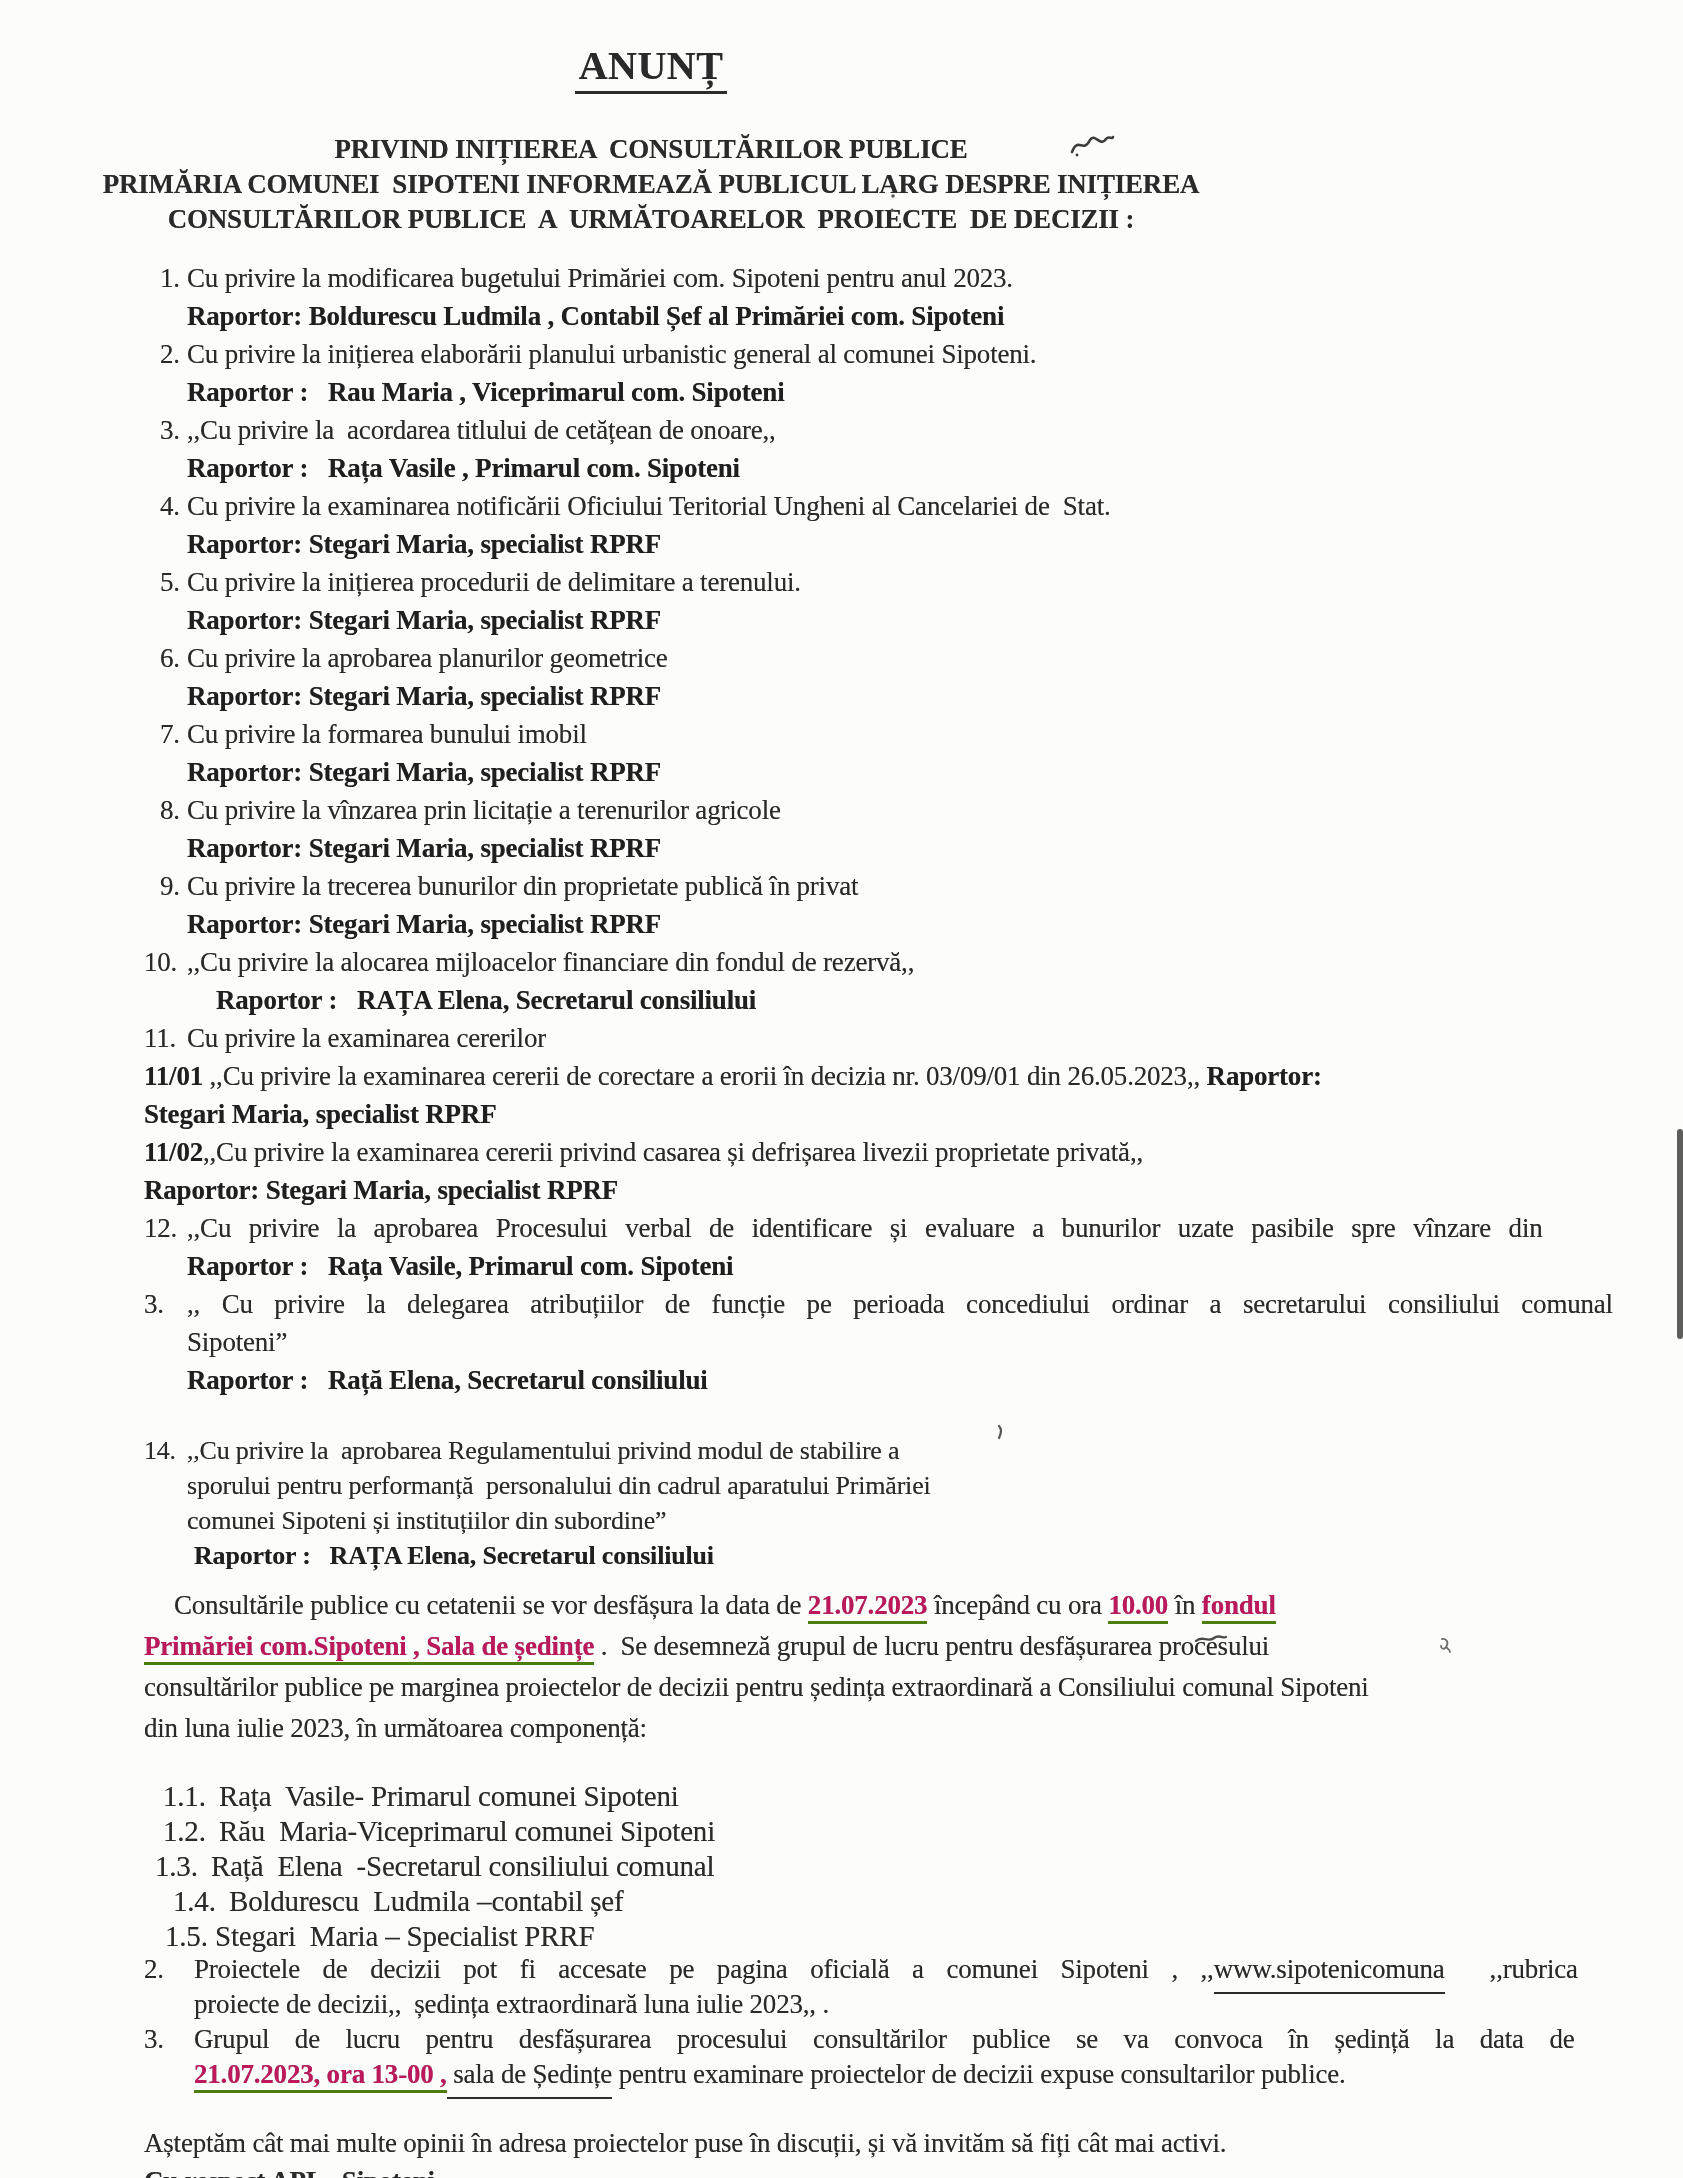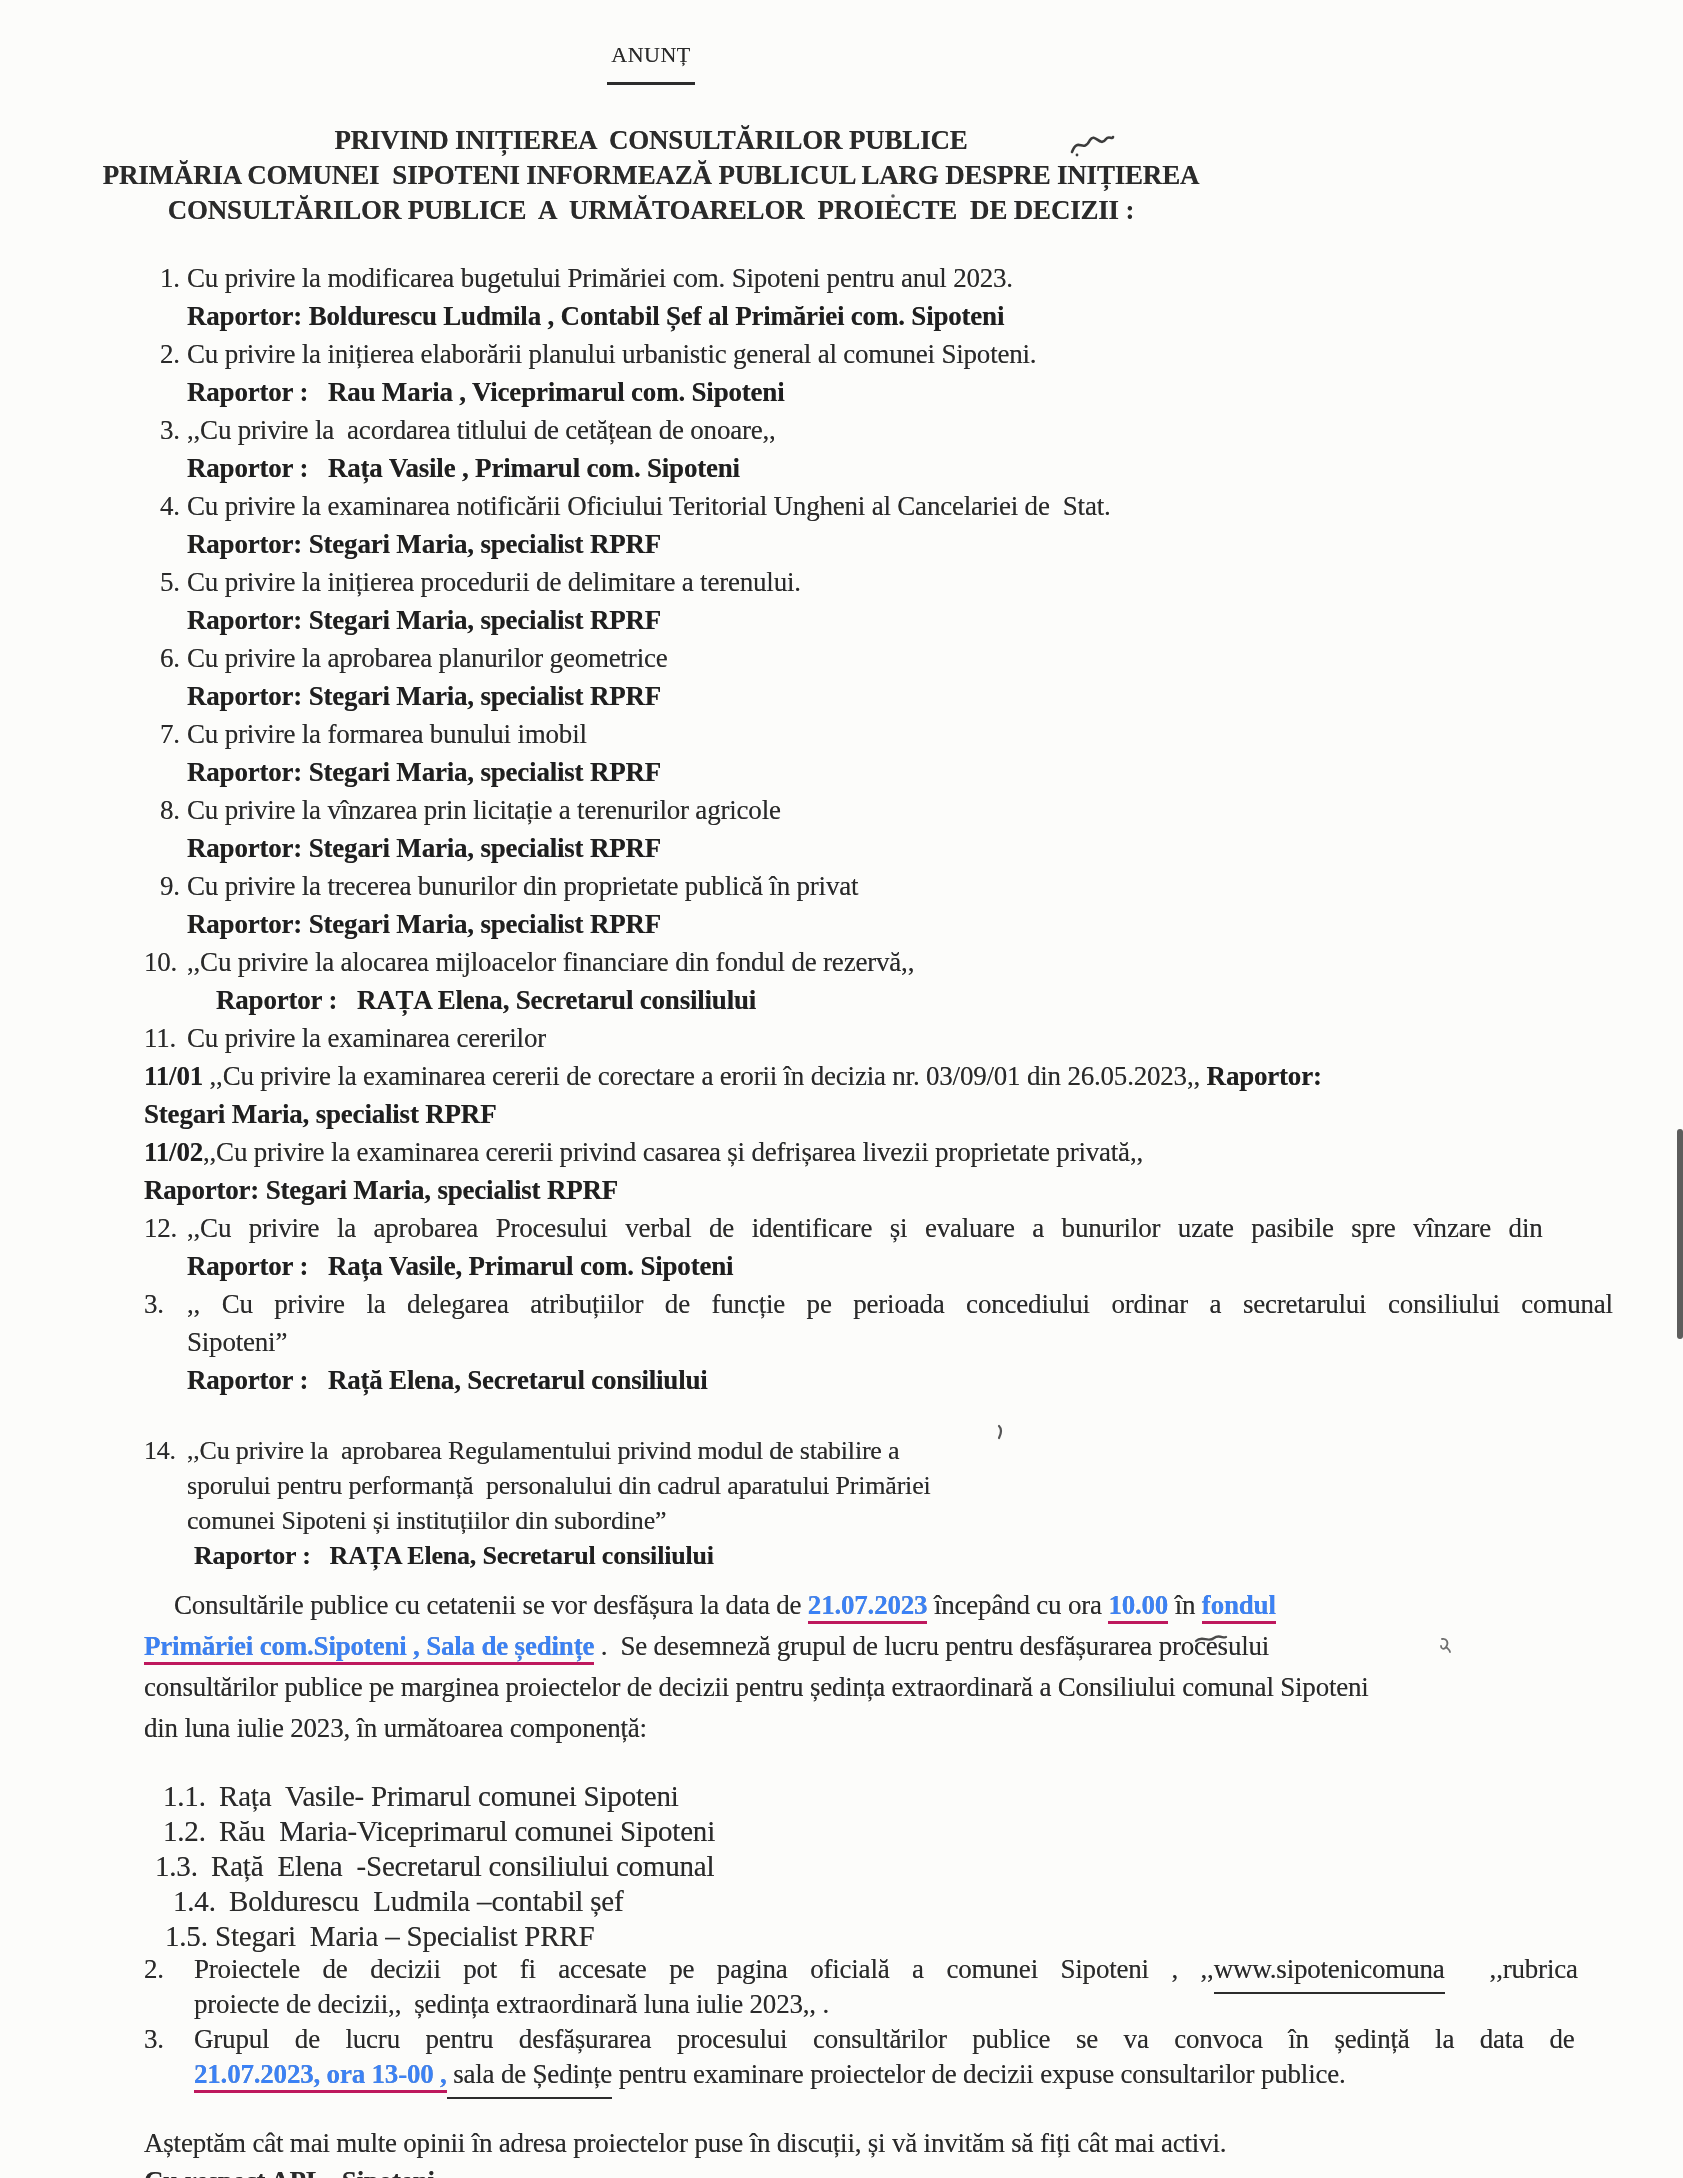--- a/index.html
+++ b/index.html
@@ -8,22 +8,22 @@
     width:1683px;height:2178px;
     background:#fcfcfa;
     font-family:"Liberation Serif", serif;
     color:#2a2a2a;
     overflow:hidden;
     letter-spacing:-0.2px;
     text-shadow:0 0 0.6px rgba(45,45,45,0.55);
   }
   
   .heading{position:absolute;left:0;top:42px;width:1302px;text-align:center;}
-  .title{display:inline-block;font-size:22px;font-weight:400;letter-spacing:0.5px;
-         border-bottom:3.5px solid #2c2c2c;padding:0 4px 14px;}
+  .title{display:inline-block;font-size:40px;font-weight:700;letter-spacing:0.5px;
+         border-bottom:3.5px solid #2c2c2c;padding:0 4px 2px;}
   .subs{margin-top:38px;}
   .sub{font-size:27px;font-weight:700;line-height:35px;white-space:pre;}
   
   .list{position:absolute;left:144px;top:259px;width:1525px;font-size:27px;}
   .row{height:38px;line-height:38px;white-space:pre;}
   .num{display:inline-block;width:43px;}
   .num.one{text-indent:16px;}
   .b{font-weight:700;color:#1f1f1f;}
   .rap{font-weight:700;color:#1f1f1f;margin-left:43px;}
   .rap.deep{margin-left:72px;}
@@ -31,21 +31,21 @@
   .ws12{word-spacing:11px;}
   .ws13{word-spacing:15px;}
   
   .block14{position:absolute;left:144px;top:1433px;font-size:26px;}
   .block14 .row{height:35px;line-height:35px;}
   .block14 .rap{margin-left:50px;}
   
   .para{position:absolute;left:144px;top:1585px;font-size:27px;}
   .pline{height:41px;line-height:41px;white-space:pre;}
   .pline.first{text-indent:30px;}
-  .bu{font-weight:700;color:#3b82f6;border-bottom:3px solid #be185d;padding-bottom:1px;}
+  .bu{font-weight:700;color:#be185d;border-bottom:3px solid #4d7c0f;padding-bottom:1px;}
   .ul{border-bottom:2.5px solid #2c2c2c;padding-bottom:8px;}
   
   .wg{position:absolute;left:163px;top:1779px;font-size:29px;}
   .wgrow{height:35px;line-height:35px;white-space:pre;}
   .wgnum{display:inline-block;width:56px;}
   
   .bot{position:absolute;left:144px;top:1952px;font-size:27px;}
   .bot .row{height:35px;line-height:35px;}
   .bnum{display:inline-block;width:50px;}
   .bcont{margin-left:50px;}

